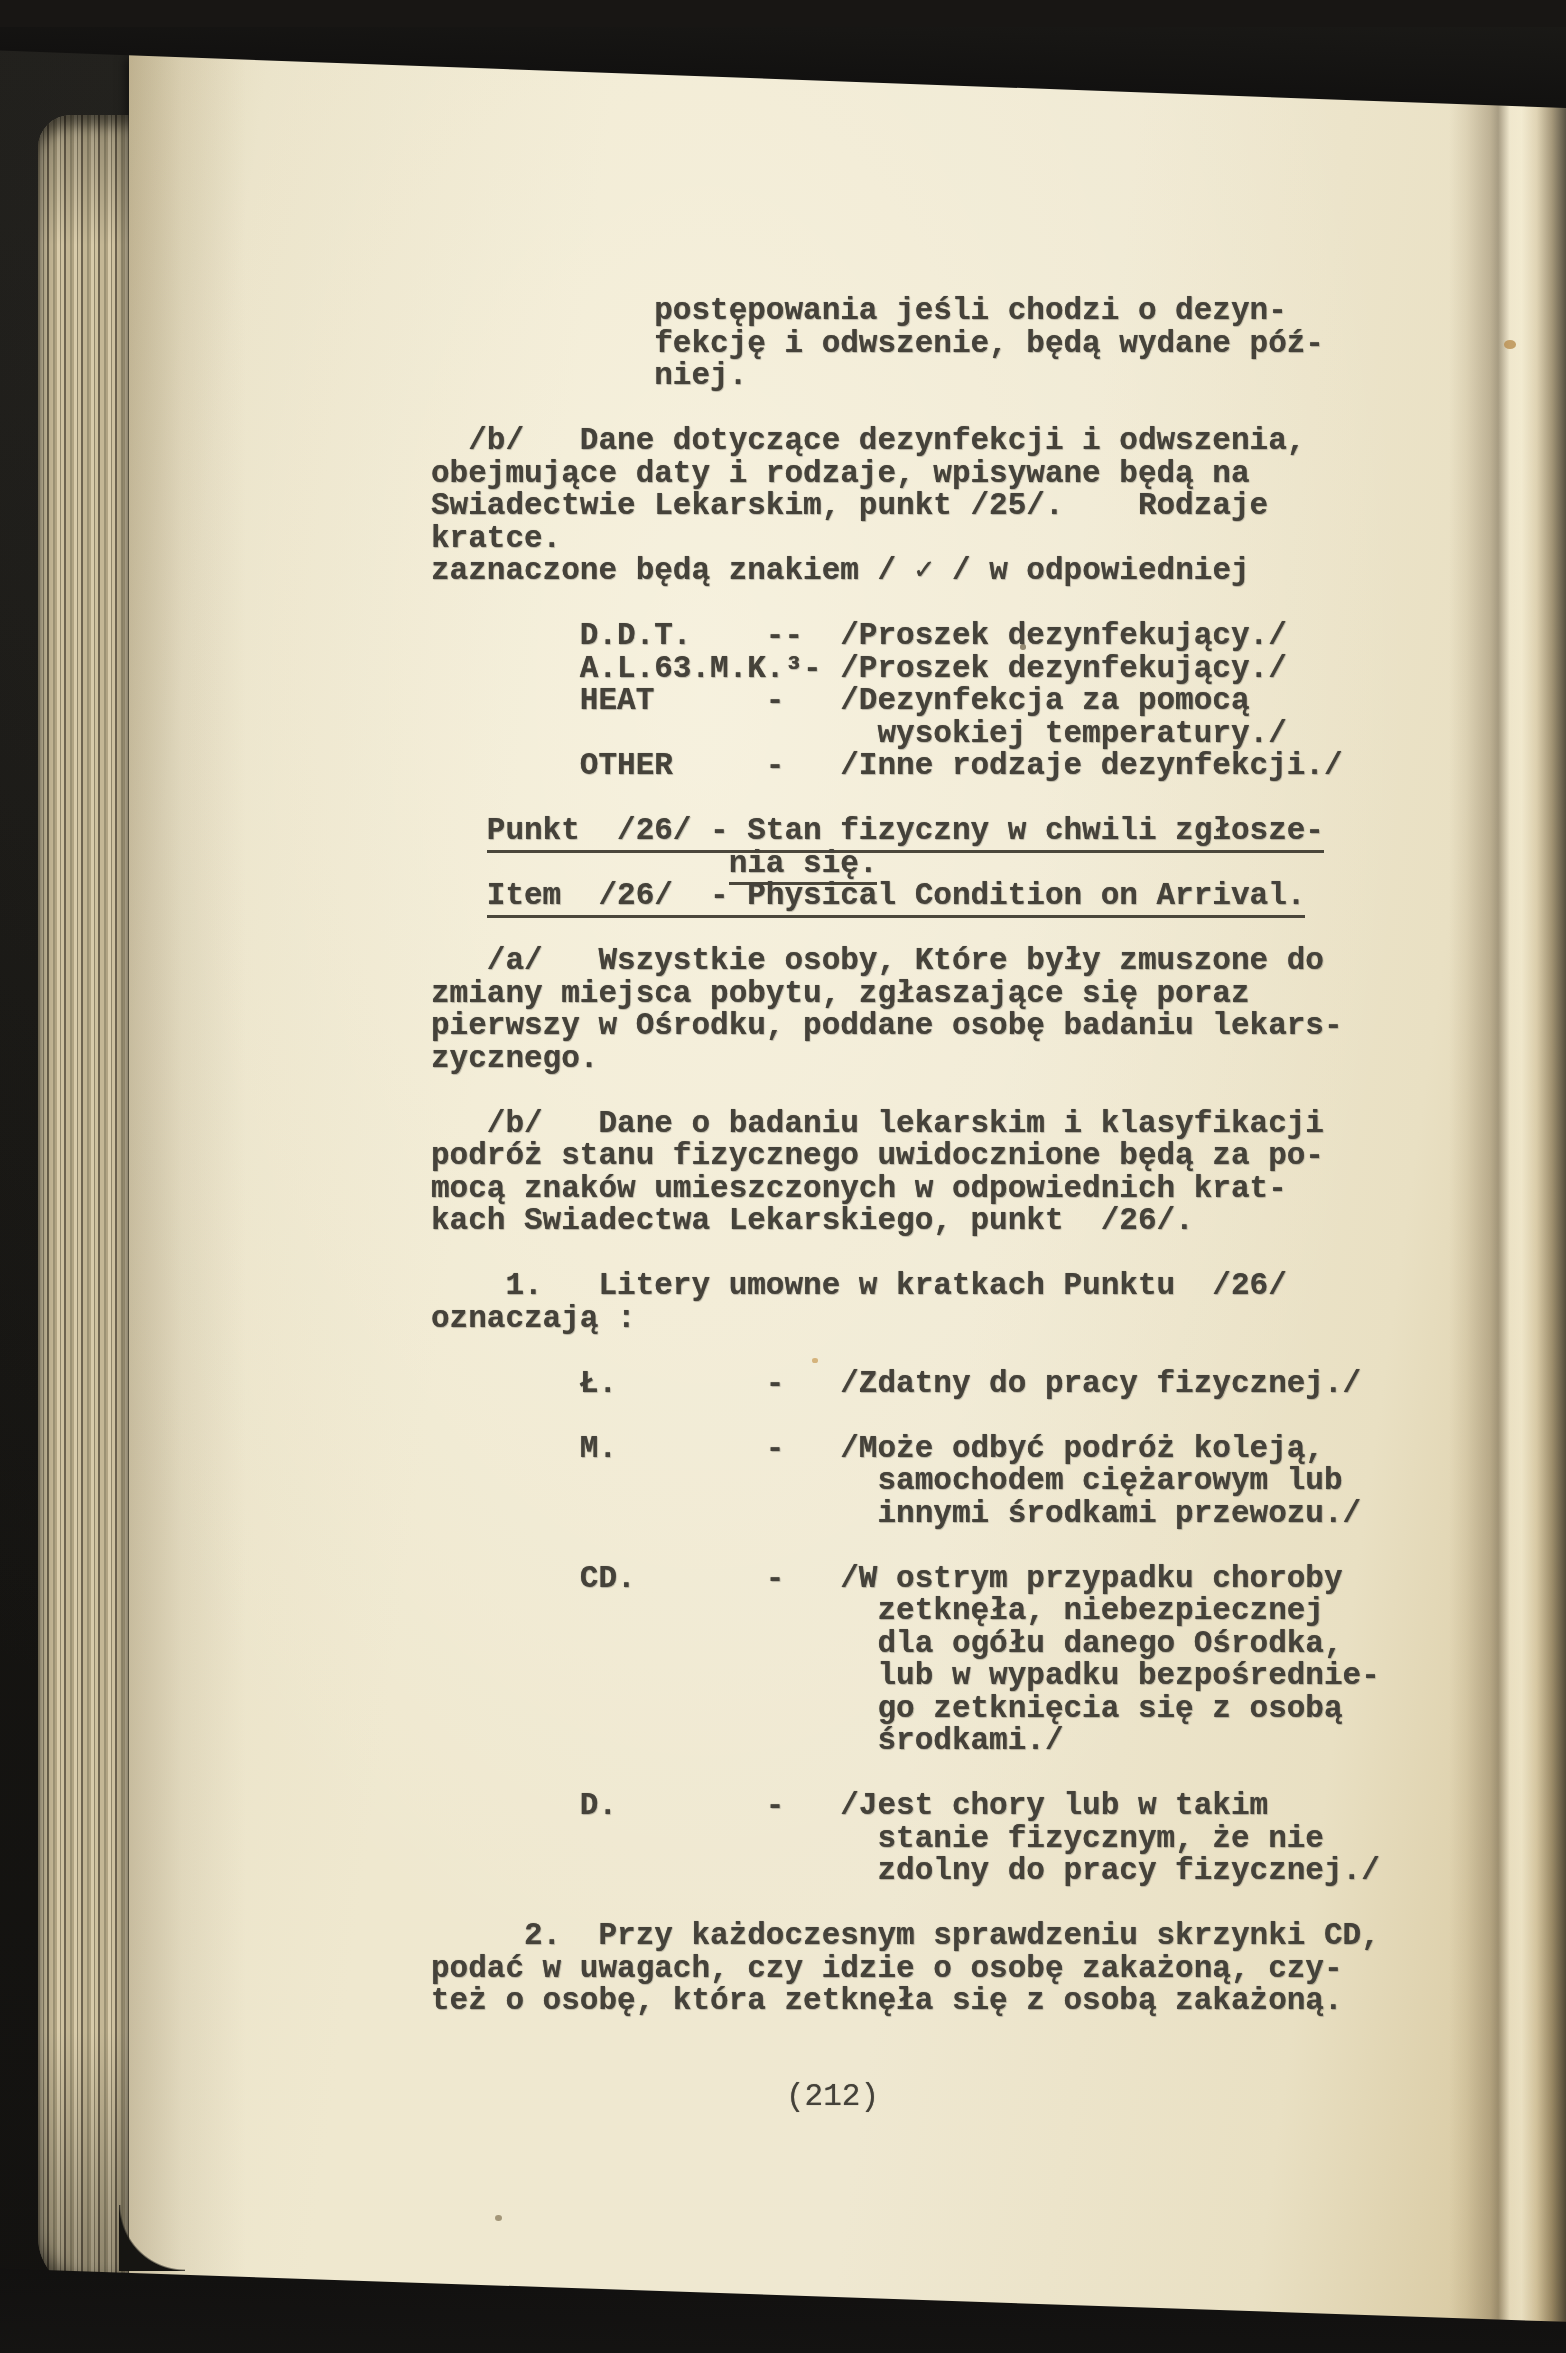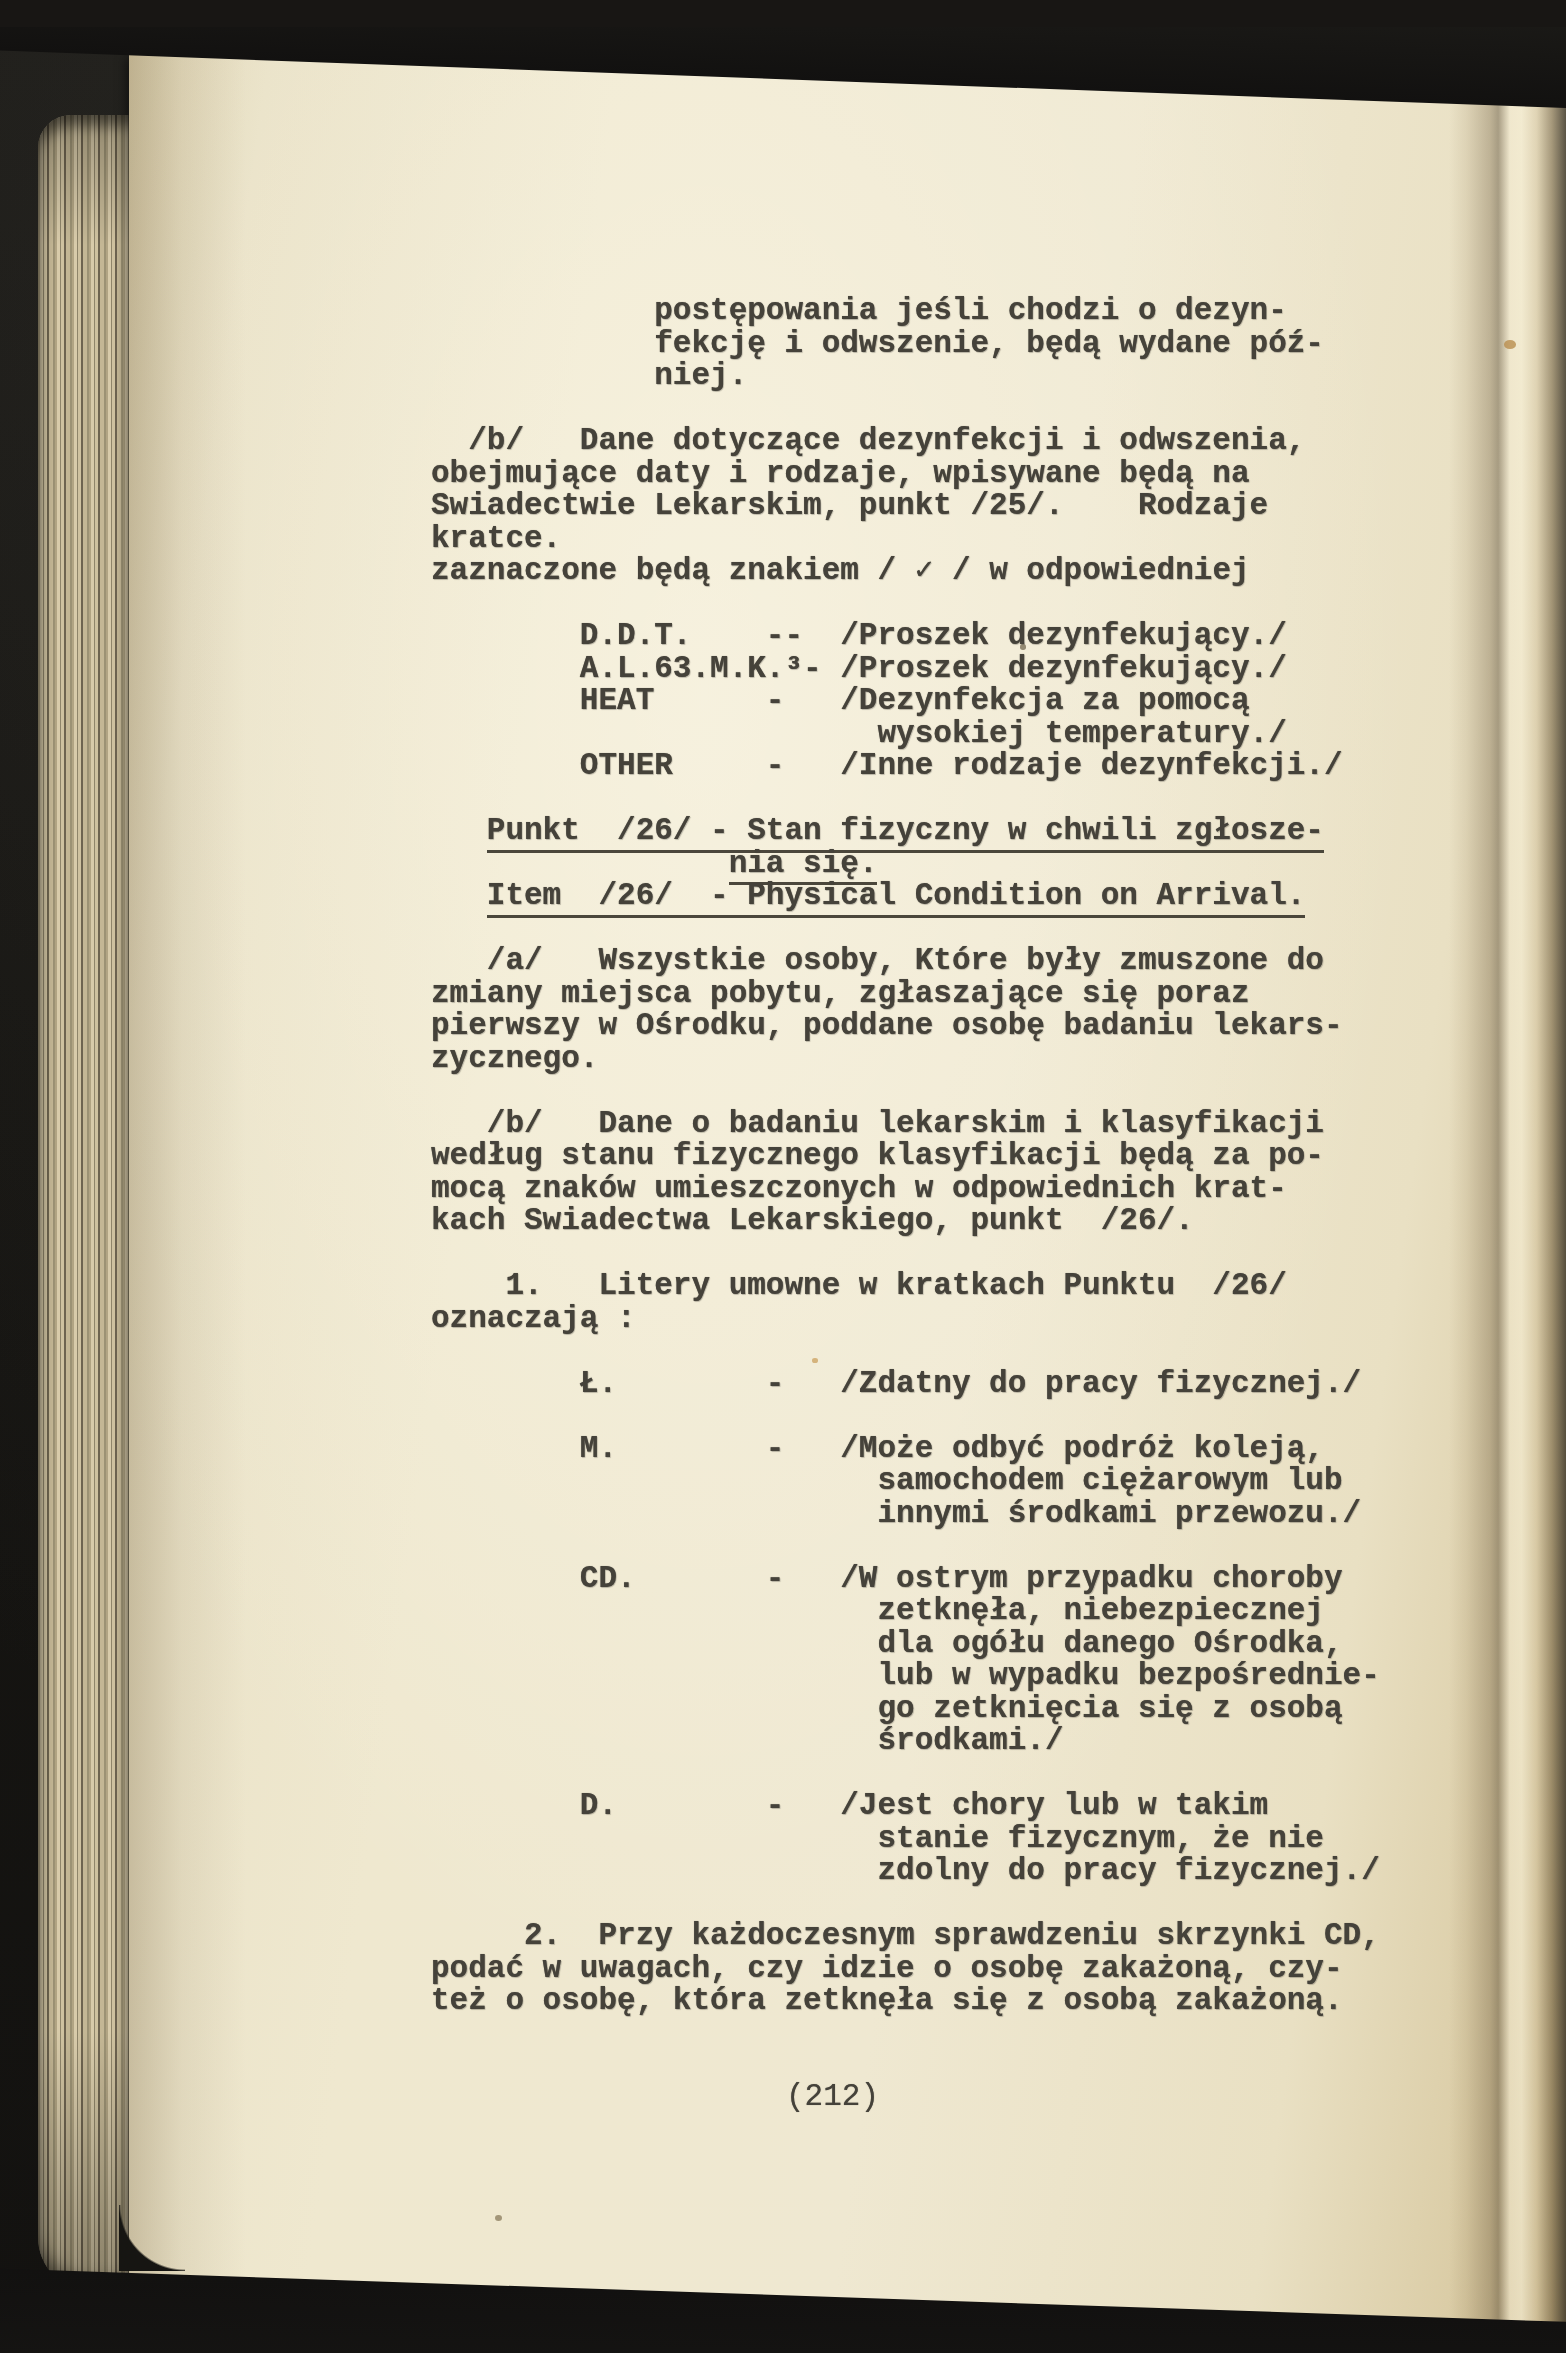--- a/index.html
+++ b/index.html
@@ -156,21 +156,21 @@
         <div class="tline"><span>   </span><span class="ul">Item  /26/  - Physical Condition on Arrival.</span></div>
       </div>
       <div class="block">
         <div class="tline"><span></span><span>   /a/   Wszystkie osoby, Które były zmuszone do</span></div>
         <div class="tline"><span></span><span>zmiany miejsca pobytu, zgłaszające się poraz</span></div>
         <div class="tline"><span></span><span>pierwszy w Ośrodku, poddane osobę badaniu lekars-</span></div>
         <div class="tline"><span></span><span>zycznego.</span></div>
       </div>
       <div class="block">
         <div class="tline"><span></span><span>   /b/   Dane o badaniu lekarskim i klasyfikacji</span></div>
-        <div class="tline"><span></span><span>według stanu fizycznego klasyfikacji będą za po-</span></div>
+        <div class="tline"><span></span><span>podróż stanu fizycznego uwidocznione będą za po-</span></div>
         <div class="tline"><span></span><span>mocą znaków umieszczonych w odpowiednich krat-</span></div>
         <div class="tline"><span></span><span>kach Swiadectwa Lekarskiego, punkt  /26/.</span></div>
       </div>
       <div class="block">
         <div class="tline"><span></span><span>    1.   Litery umowne w kratkach Punktu  /26/</span></div>
         <div class="tline"><span></span><span>oznaczają :</span></div>
       </div>
       <div class="block">
         <div class="tline"><span></span><span>        Ł.        -   /Zdatny do pracy fizycznej./</span></div>
       </div>

